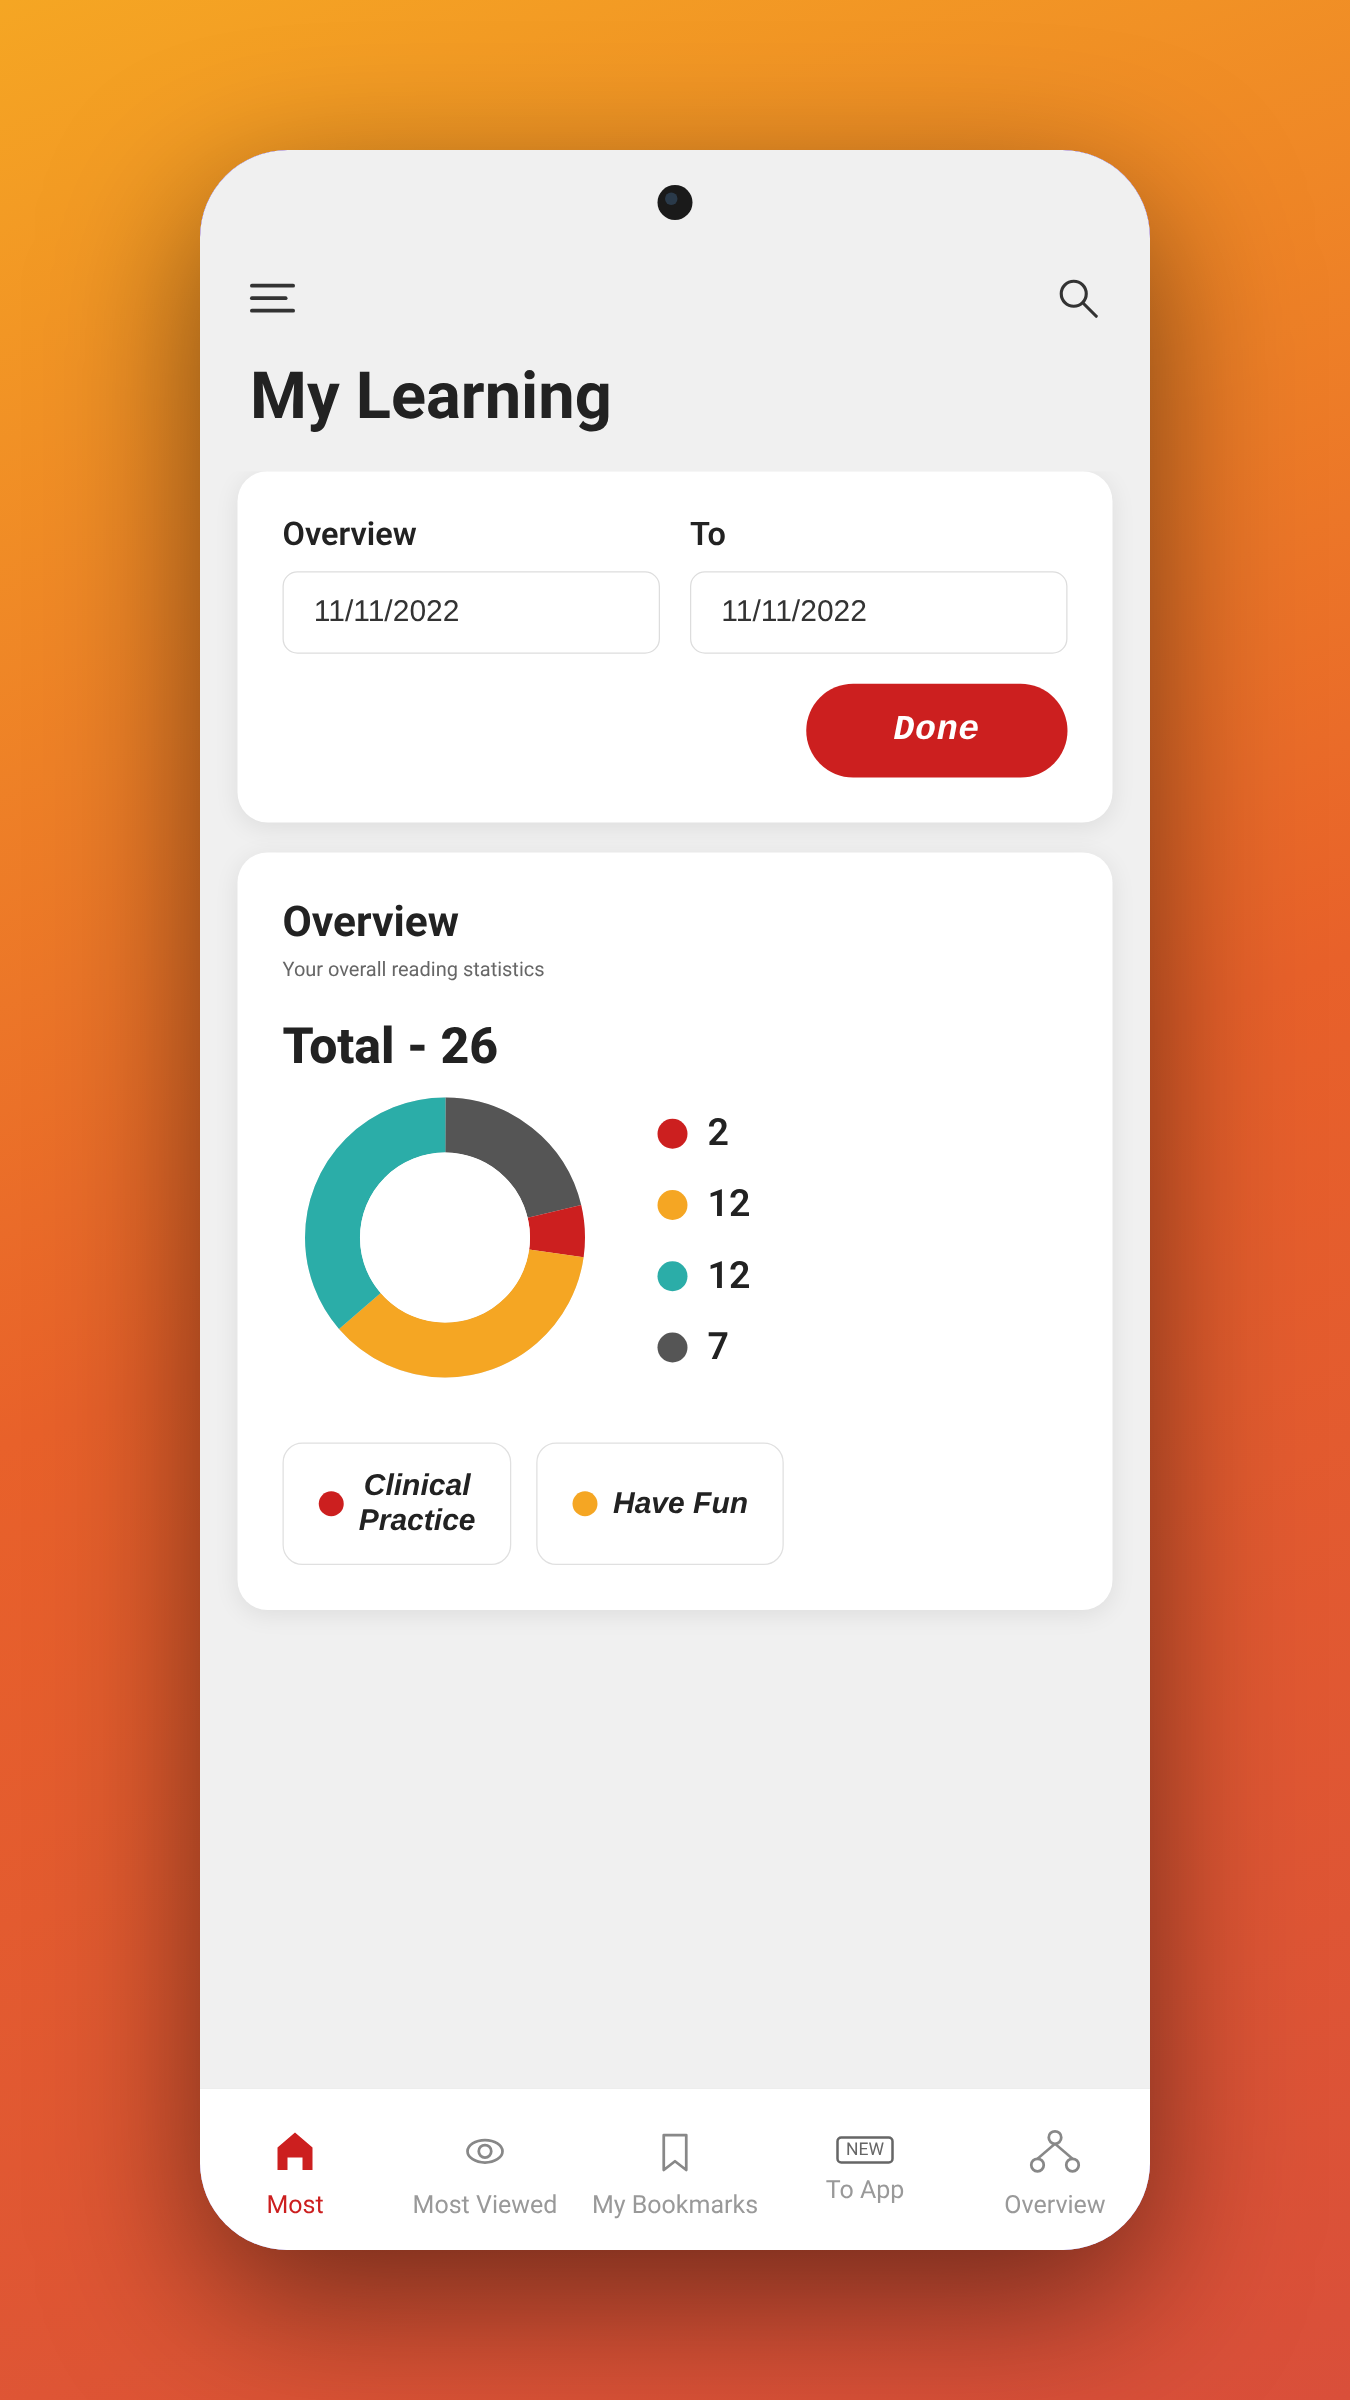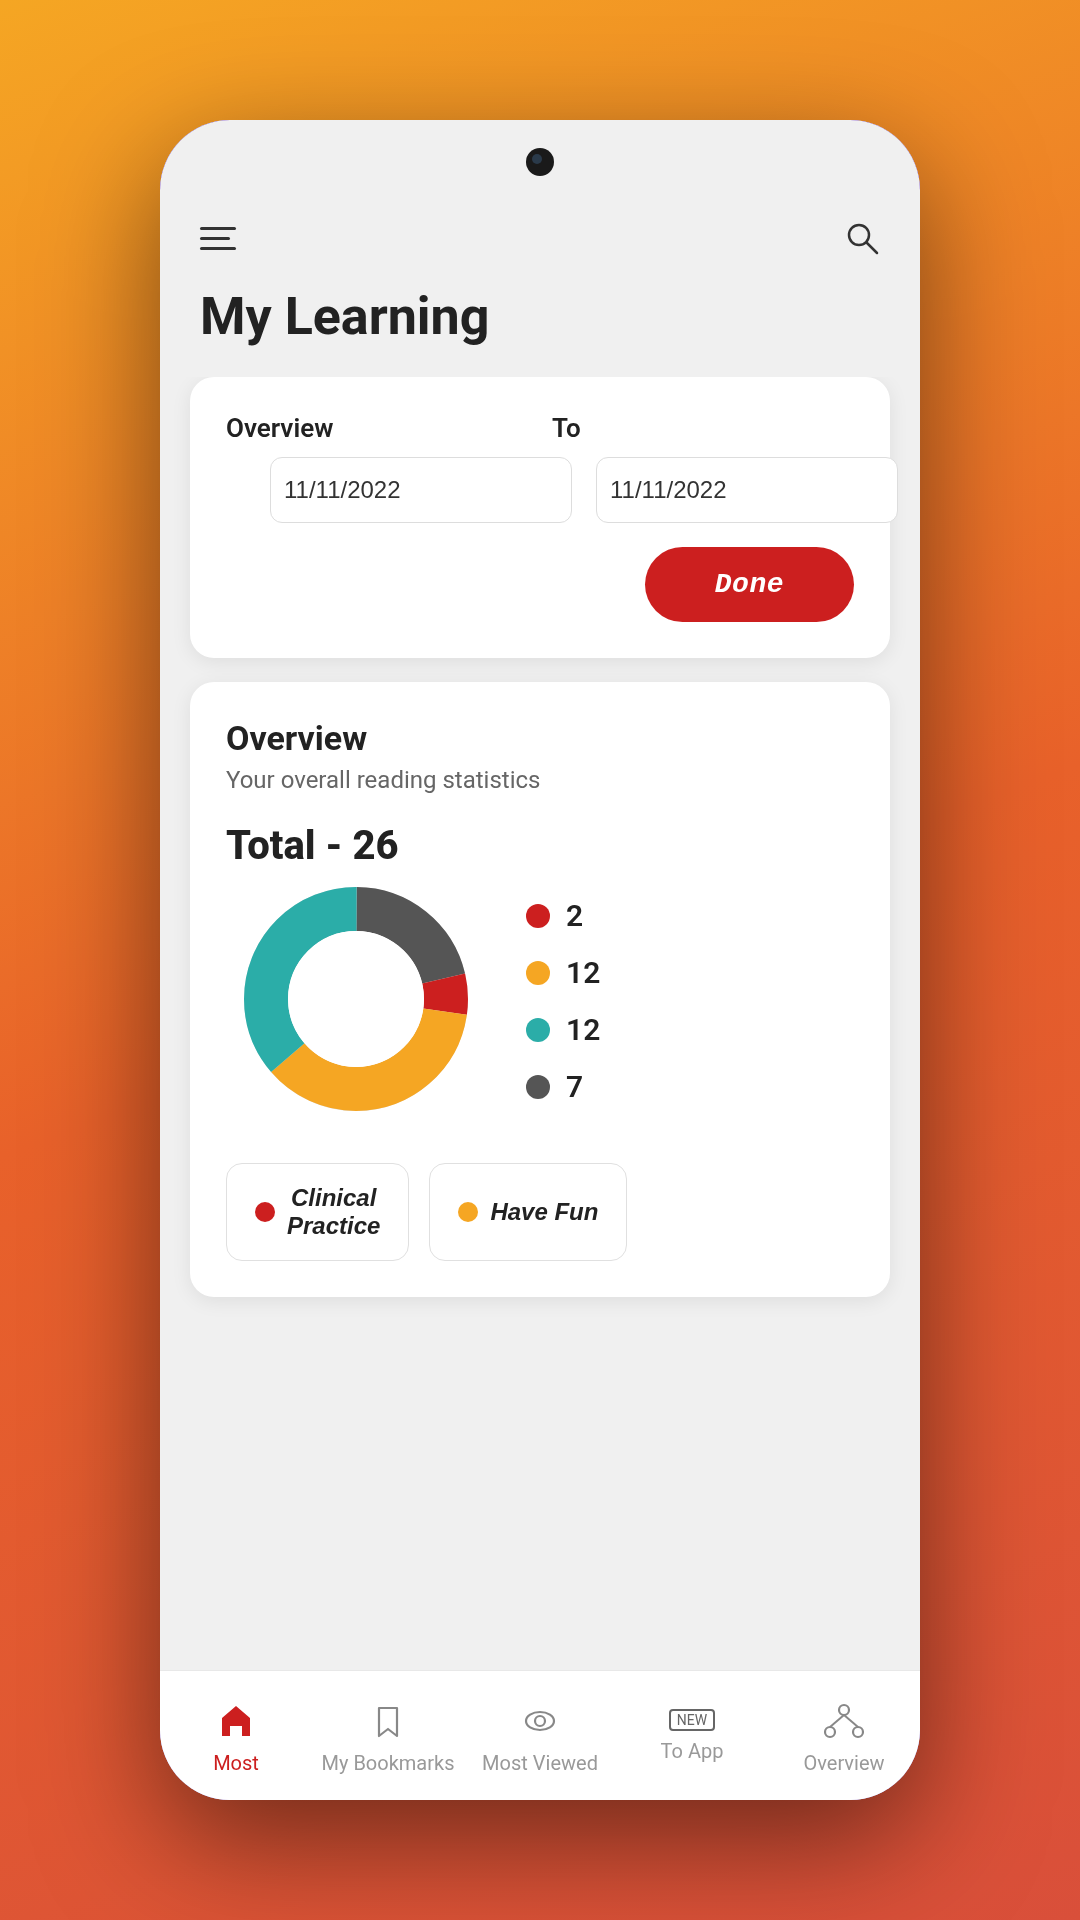--- a/index.html
+++ b/index.html
@@ -151,28 +151,27 @@
 
     .date-label {
       font-size: 26px;
       font-weight: 600;
       color: #222;
       margin-bottom: 14px;
     }
 
     .date-input {
       width: 100%;
-      padding: 18px 13px;
+      padding: 18px 24px;
       border: 1.5px solid #ddd;
       border-radius: 12px;
       font-size: 24px;
       color: #333;
       background: white;
       outline: none;
-      margin-left: 44px;
     }
 
     .done-btn-row {
       display: flex;
       justify-content: flex-end;
     }
 
     .done-button {
       background: #cc1f1f;
       color: white;
@@ -197,21 +196,21 @@
     }
 
     .overview-title {
       font-size: 34px;
       font-weight: 700;
       color: #222;
       margin-bottom: 8px;
     }
 
     .overview-subtitle {
-      font-size: 24px;
+      font-size: 16px;
       color: #666;
       margin-bottom: 28px;
     }
 
     .total-label {
       font-size: 40px;
       font-weight: 800;
       color: #222;
     }
 
@@ -442,34 +441,34 @@
             <svg width="38" height="38" viewBox="0 0 38 38" fill="none">
               <path d="M5 16L19 4L33 16V34H25V24H13V34H5V16Z" fill="#cc1f1f"></path>
             </svg>
           </div>
           <span class="nav-label" style="color:#cc1f1f;">Most</span>
         </div>
 
         <div class="nav-item">
           <div class="nav-icon">
             <svg width="38" height="38" viewBox="0 0 38 38" fill="none">
-              <path d="M10 6H28V34L19 27L10 34V6Z" stroke="#888" stroke-width="2.2" fill="none" stroke-linejoin="round"></path>
+              <ellipse cx="19" cy="19" rx="14" ry="9" stroke="#888" stroke-width="2.2" fill="none"></ellipse>
+              <circle cx="19" cy="19" r="5" stroke="#888" stroke-width="2.2" fill="none"></circle>
             </svg>
           </div>
-          <span class="nav-label">My Bookmarks</span>
+          <span class="nav-label">Most Viewed</span>
         </div>
 
         <div class="nav-item">
           <div class="nav-icon">
             <svg width="38" height="38" viewBox="0 0 38 38" fill="none">
-              <ellipse cx="19" cy="19" rx="14" ry="9" stroke="#888" stroke-width="2.2" fill="none"></ellipse>
-              <circle cx="19" cy="19" r="5" stroke="#888" stroke-width="2.2" fill="none"></circle>
+              <path d="M10 6H28V34L19 27L10 34V6Z" stroke="#888" stroke-width="2.2" fill="none" stroke-linejoin="round"></path>
             </svg>
           </div>
-          <span class="nav-label">Most Viewed</span>
+          <span class="nav-label">My Bookmarks</span>
         </div>
 
         <div class="nav-item">
           <div class="new-to-app">
             <div class="new-badge">NEW</div>
           </div>
           <span class="nav-label">To App</span>
         </div>
 
         <div class="nav-item">

